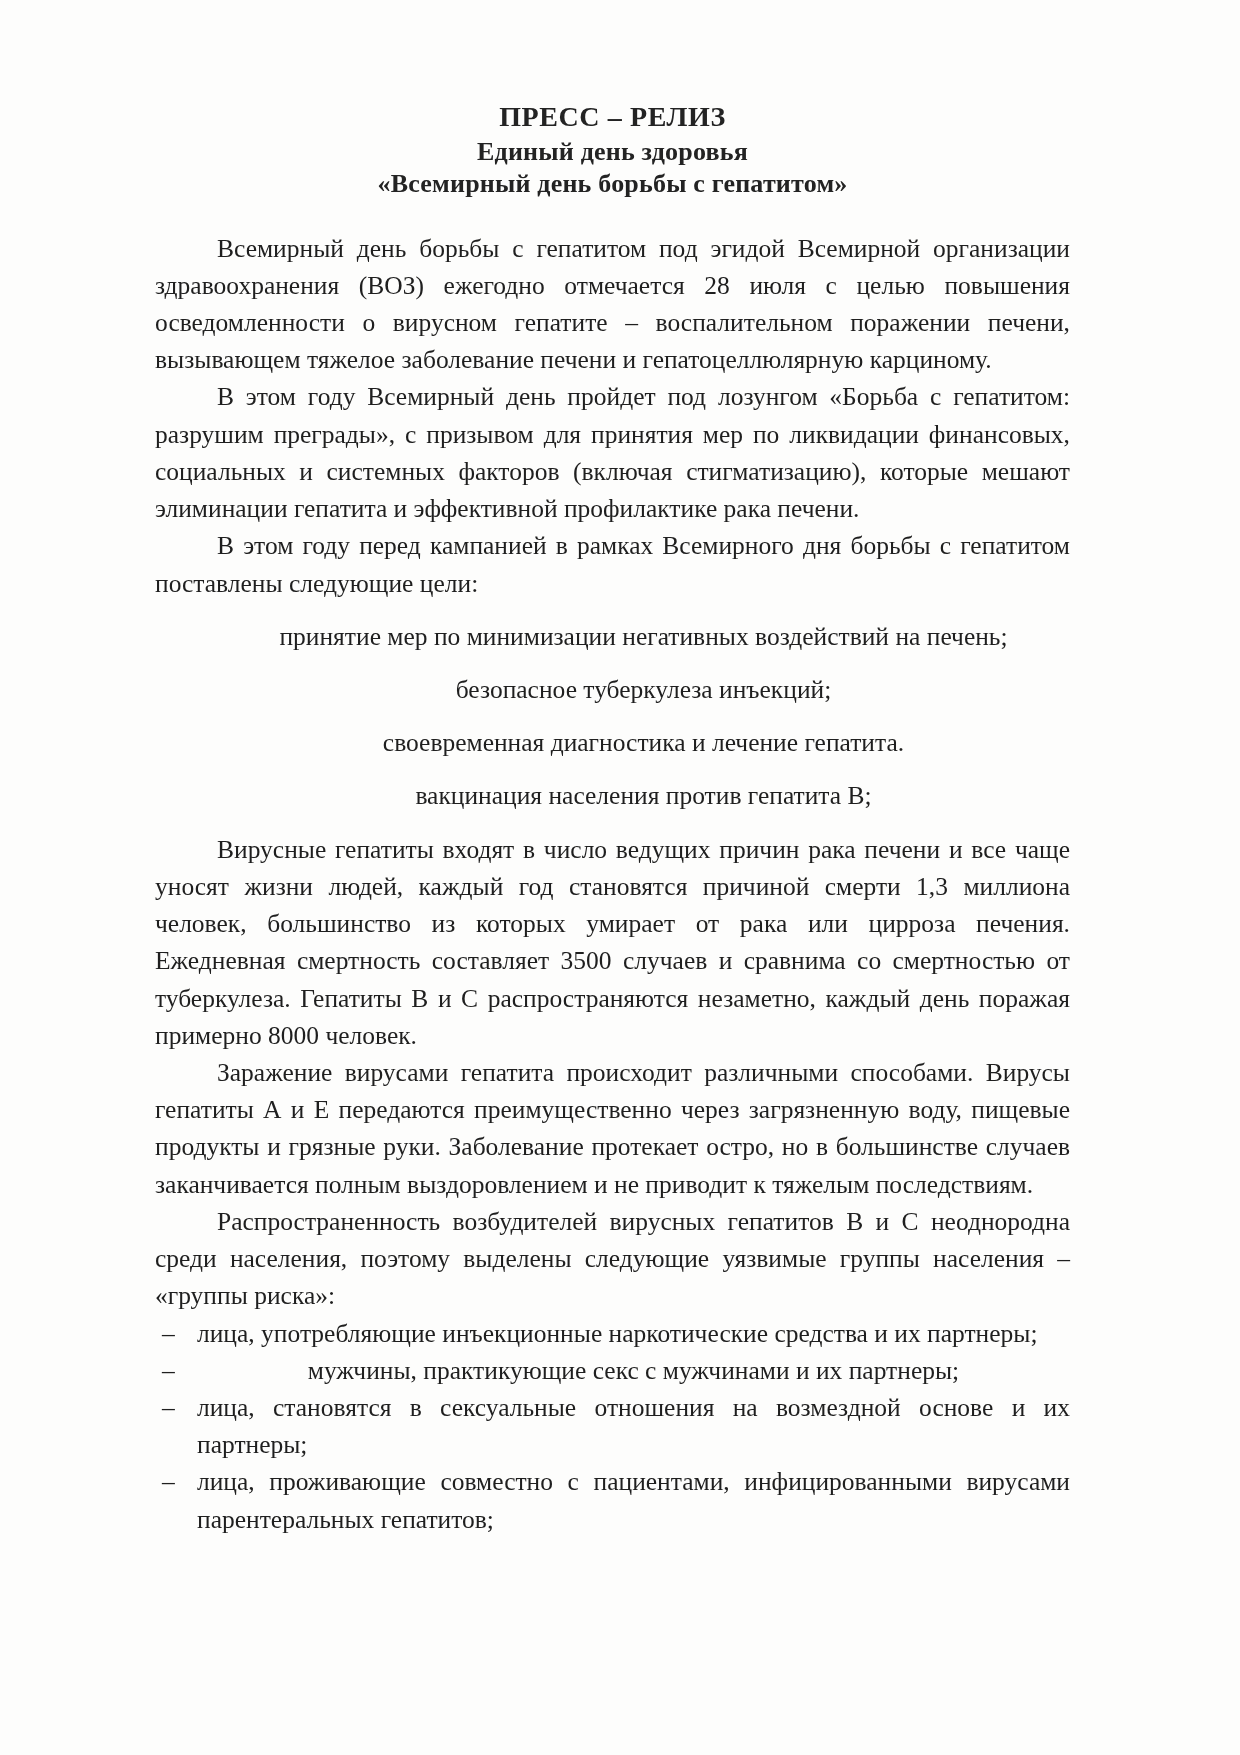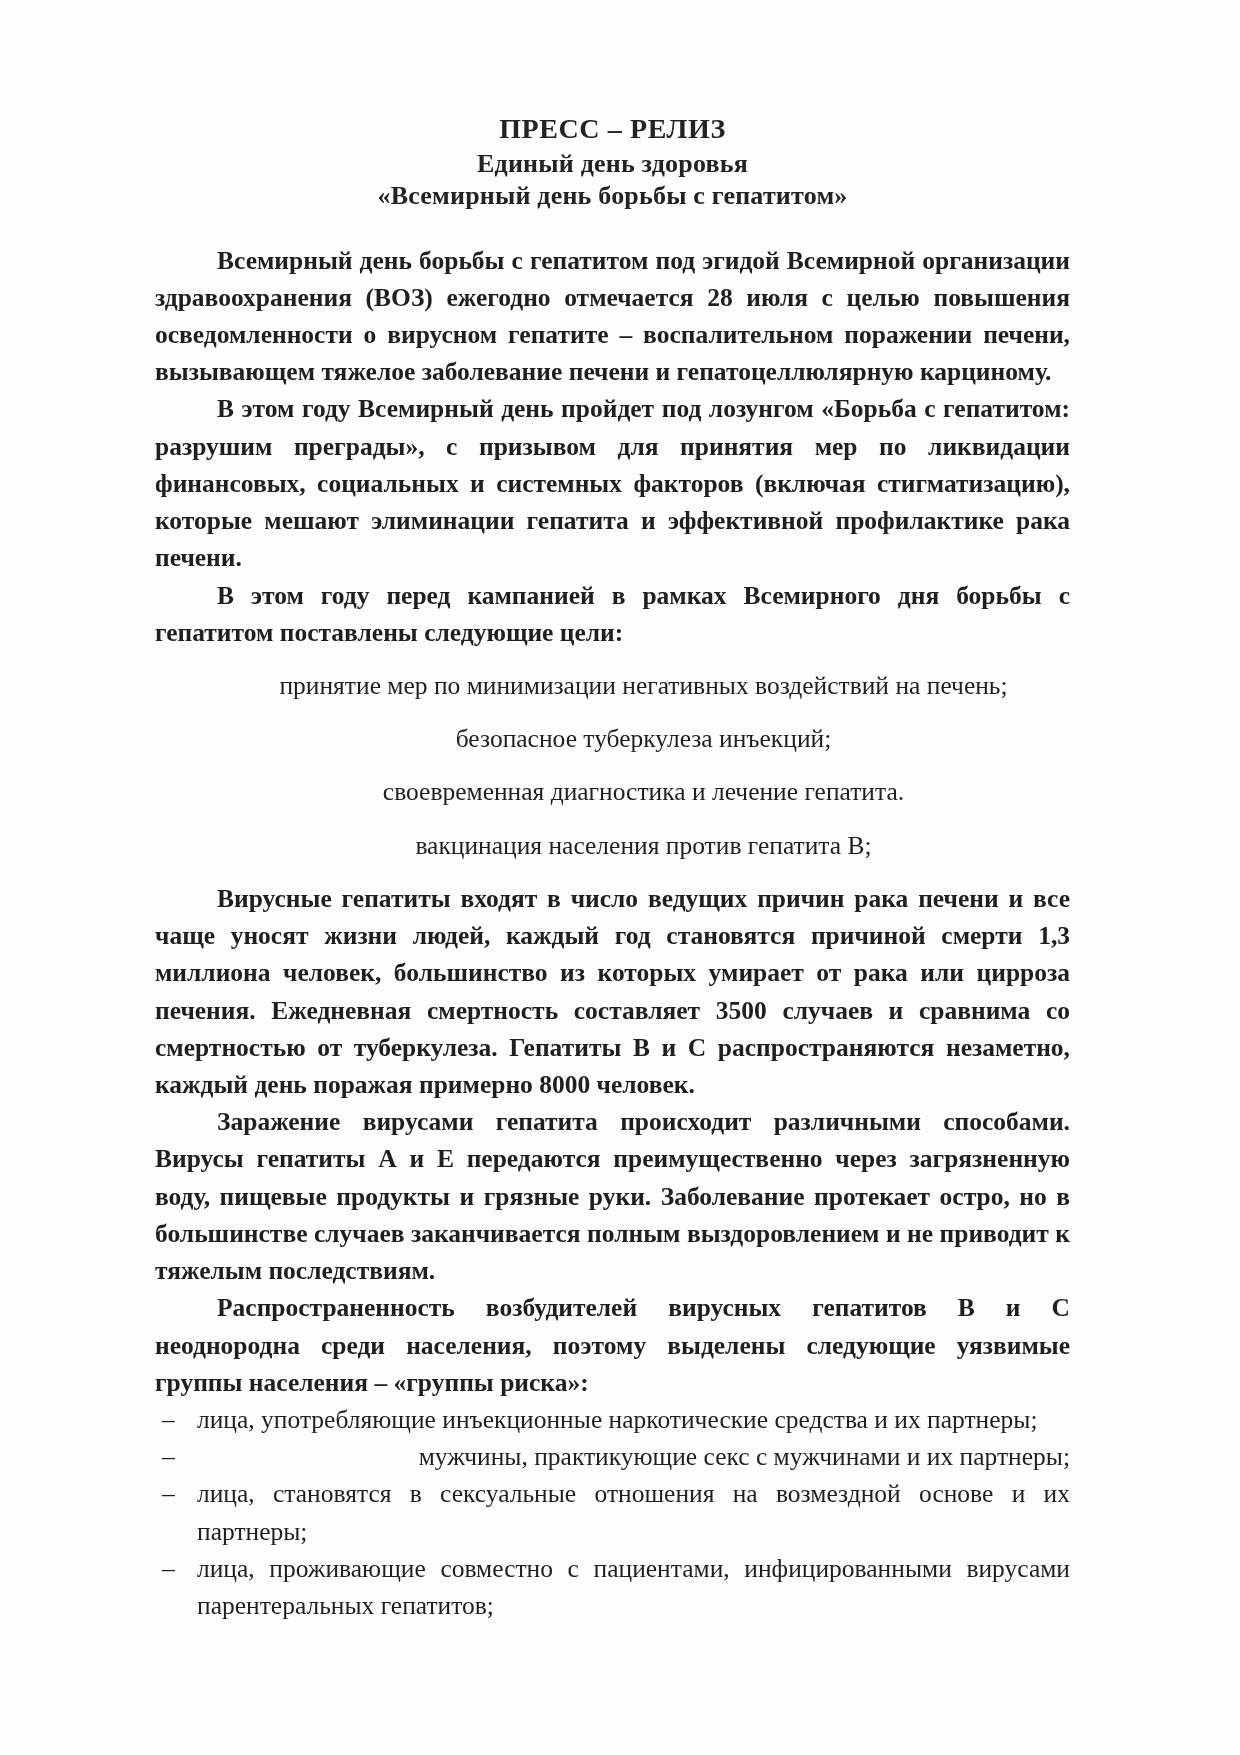--- a/index.html
+++ b/index.html
@@ -16,21 +16,21 @@
     width: 1240px;
     height: 1755px;
     margin: 0 auto;
     background: #fdfdfc;
     box-sizing: border-box;
     overflow: hidden;
   }
   .sheet {
     position: absolute;
     left: 155px;
-    top: 112px;
+    top: 100px;
     width: 915px;
   }
   .title-block {
     text-align: center;
     font-weight: bold;
     font-size: 27px;
     line-height: 1.22;
     letter-spacing: 0.2px;
     color: #232323;
   }
@@ -50,21 +50,20 @@
     font-size: 25.5px;
     line-height: 1.46;
     text-align: justify;
     text-justify: inter-word;
     color: #1f1f1f;
   }
   p.para {
     margin: 0;
     text-indent: 62px;
     text-align: justify;
-    font-weight: bold;
   }
   .goal-list {
     margin: 0;
     padding: 0;
     list-style: none;
   }
   .goal-list li {
     margin: 16px;
     padding-left: 62px;
     text-align: center;
@@ -86,21 +85,21 @@
     box-sizing: border-box;
     text-align: left;
   }
   .risk-text {
     flex: 1 1 auto;
     text-align: justify;
     text-justify: inter-word;
     font-family: Liberation Serif, serif;
   }
   .risk-text.ragged {
-    text-align: right;
+    text-align: center;
   }
   .nowrap-justify {
     text-align: justify;
     text-align-last: left;
   }
 </style>
 </head>
 <body>
 
 <div class="page">

